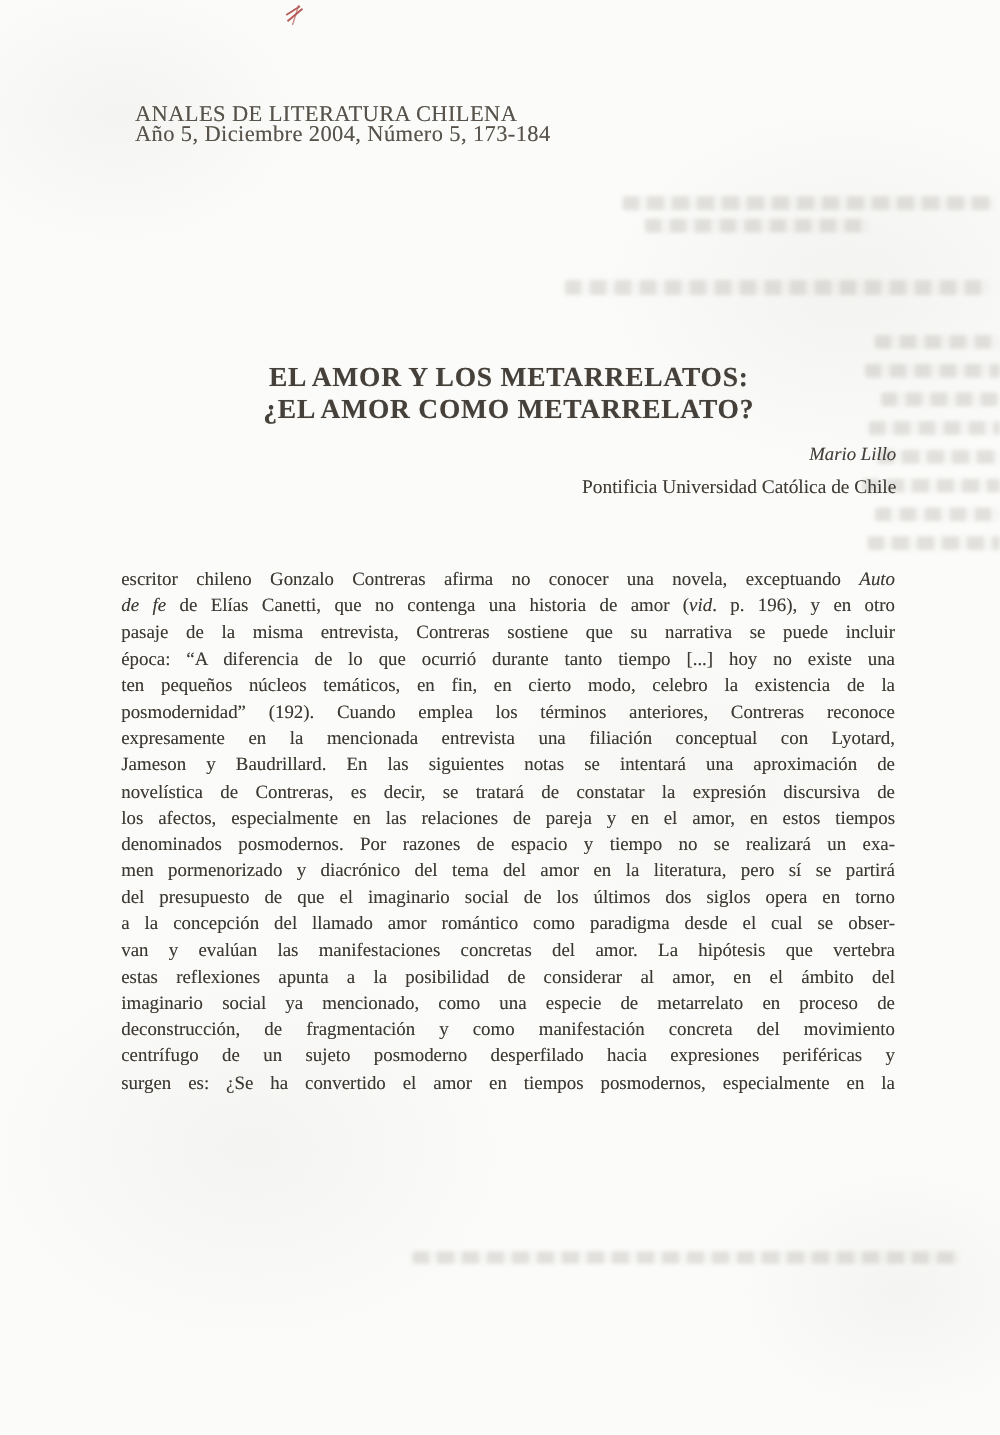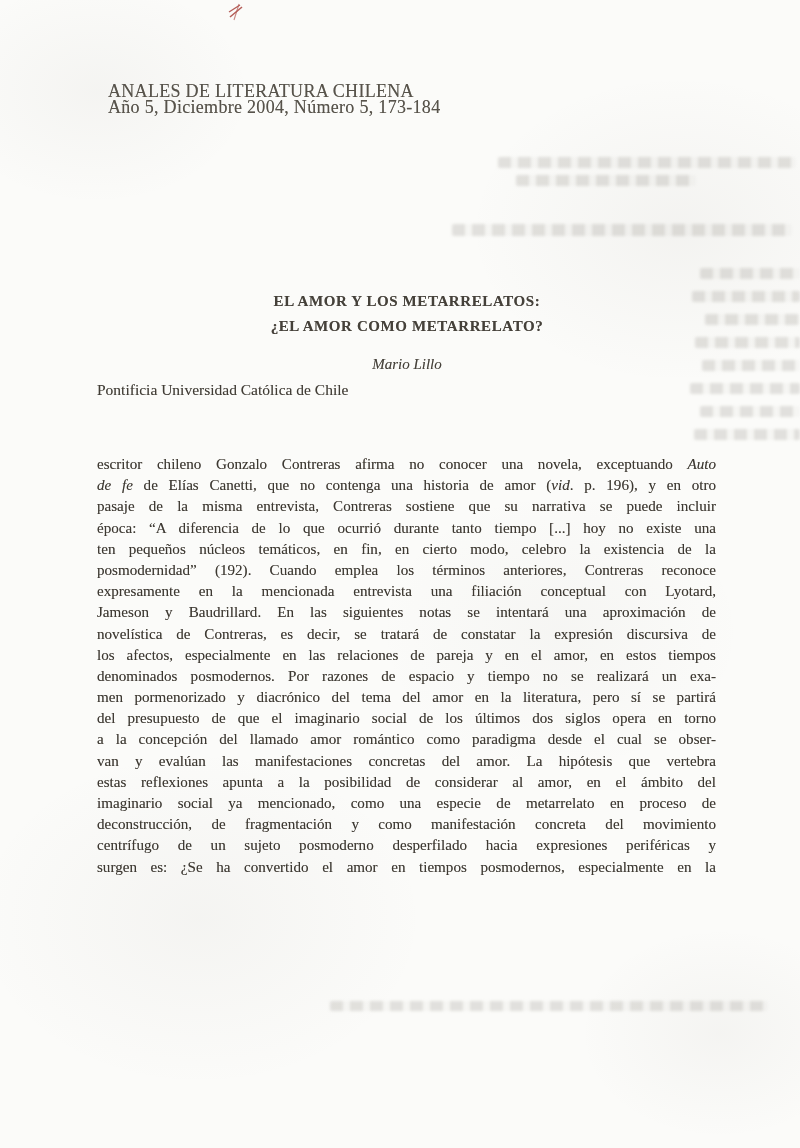--- a/index.html
+++ b/index.html
@@ -32,34 +32,34 @@
     letter-spacing: 0.3px;
     text-shadow: 0 0 0.5px rgba(90,85,75,0.5);
   }
 
   .title-block {
     position: absolute; left: 97px; top: 289px; width: 620px;
     text-align: center;
     color: var(--ink, #3e3a33);
   }
   .title-line {
-    font-size: 15px; line-height: 25px; font-weight: 700;
+    font-size: 22px; line-height: 25px; font-weight: 700;
     letter-spacing: 0.6px;
     color: #45413a;
     text-shadow: 0 0 0.6px rgba(70,65,58,0.45);
   }
   .author-line {
     position: absolute; left: 97px; top: 356px; width: 620px;
-    text-align: center; font-style: italic;
+    text-align: right; font-style: italic;
     font-size: 15px; color: #46423b;
     text-shadow: 0 0 0.5px rgba(70,65,58,0.4);
   }
   .affiliation-line {
     position: absolute; left: 97px; top: 381px; width: 620px;
-    text-align: left; font-size: 15.5px; color: #413d36;
+    text-align: right; font-size: 15.5px; color: #413d36;
     text-shadow: 0 0 0.5px rgba(70,65,58,0.4);
   }
 
   .body-block {
     position: absolute; left: 97px; top: 456px; width: 619px;
     color: var(--ink, #3d3932);
     font-size: 15.1px;
     text-shadow: 0 0 0.5px rgba(70,65,58,0.45);
   }
   .bline {

